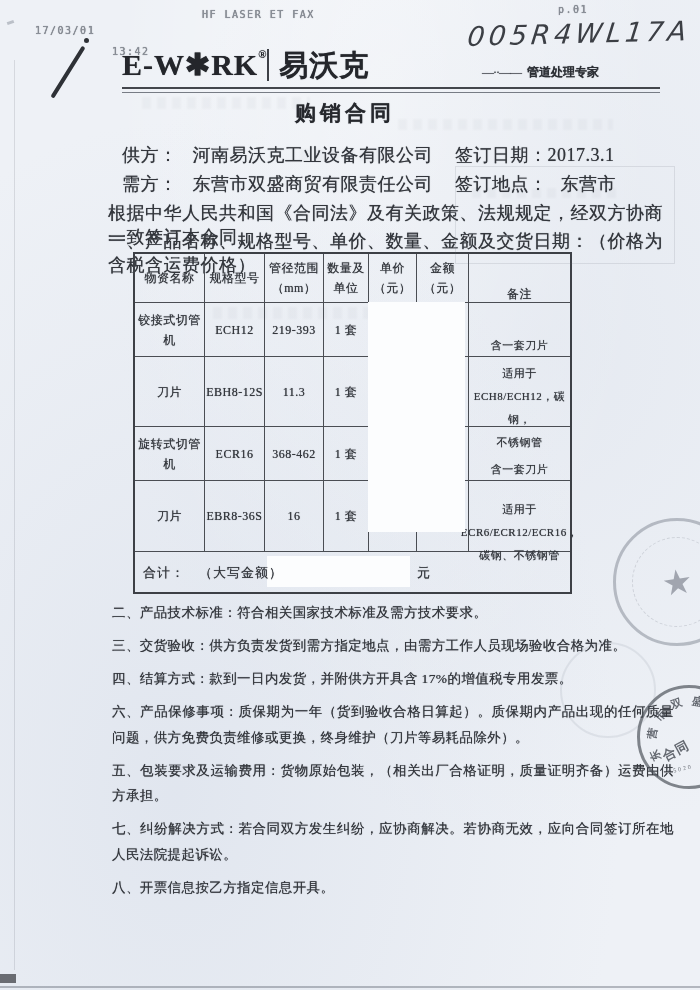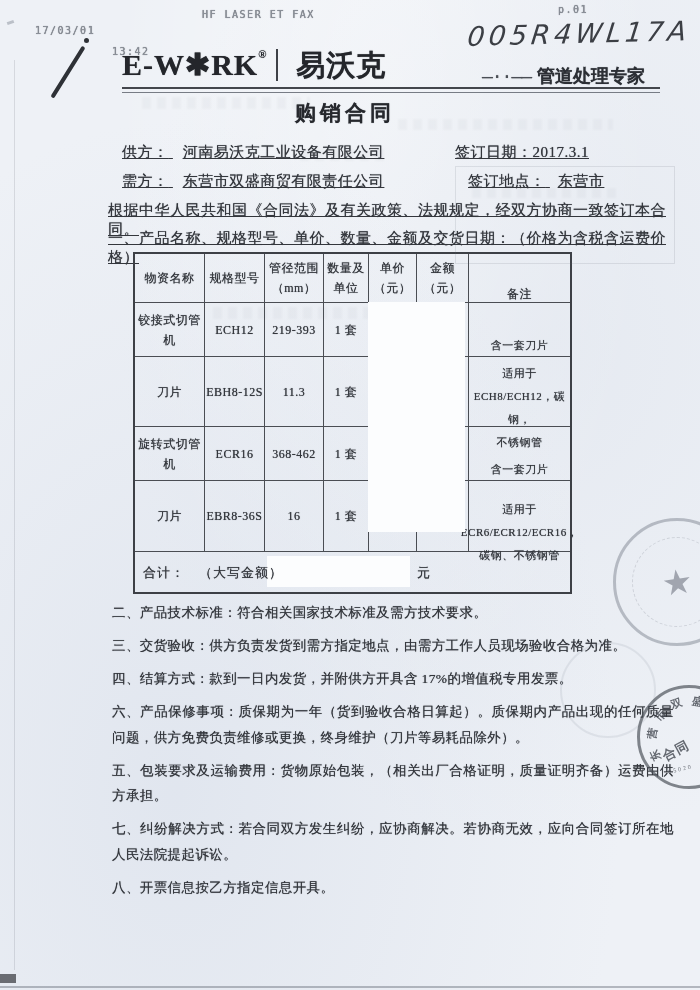--- a/index.html
+++ b/index.html
@@ -22,28 +22,28 @@
   .hand{font-family:"DejaVu Sans",sans-serif;font-style:italic;font-size:27px;
     color:#3c3f45;letter-spacing:4px;transform:skewX(-8deg) rotate(-1.5deg);
     font-weight:400;}
   .pen-slash{width:3.5px;height:60px;background:#2e3136;border-radius:3px;
     transform:rotate(32deg);}
   .pen-dot{width:5px;height:5px;background:#2e3136;border-radius:50%;}
   
   .logo{font-family:"Liberation Serif",serif;font-weight:bold;font-size:30px;
     color:#24262b;letter-spacing:1px;white-space:nowrap;}
   .logo .reg{font-size:11px;vertical-align:top;position:relative;top:2px;}
-  .logo .cjk{font-size:29px;font-weight:600;margin-left:9px;padding-left:18px;
+  .logo .cjk{font-size:29px;font-weight:600;padding-left:10px;
     border-left:2px solid #3e4147;}
-  .tagline{font-size:18px;font-weight:bold;color:#2c2f35;white-space:nowrap;font-family:Liberation Mono, monospace;}
+  .tagline{font-size:12px;font-weight:bold;color:#2c2f35;white-space:nowrap;}
   .tagline .dash{font-weight:normal;color:#4a4e55;letter-spacing:-1px;margin-right:6px;}
   .brand-rule{height:3px;border-top:2px solid #43464c;border-bottom:1px solid #777c85;}
   
   .doc-title{font-size:21px;font-weight:bold;letter-spacing:4px;text-align:center;color:#26282d;}
-  .bodytext{font-size:15px;letter-spacing:.5px;text-decoration:underline;}
+  .bodytext{font-size:18px;letter-spacing:.5px;}
   
   .ctable{display:grid;grid-template-columns:70px 60px 59px 45px 48px 52px 101px;
     grid-template-rows:49px 54px 70px 54px 71px 40px;
     border:2px solid #3d4046;background:transparent;font-size:12px;}
   .ctable .cell{border-right:1px solid #4a4d53;border-bottom:1px solid #4a4d53;
     display:flex;flex-direction:column;align-items:center;justify-content:center;
     text-align:center;line-height:20px;letter-spacing:.5px;}
   .ctable .cell.lastcol{border-right:none;margin-top:32px;}
   .ctable .remark{font-size:11px;line-height:23px;}
   .ctable .totalrow{grid-column:1 / -1;border-right:none;border-bottom:none;
@@ -105,21 +105,21 @@
     <span>供方：</span>
     <span style="margin-left:10px;">河南易沃克工业设备有限公司</span>
   </div>
   <div class="abs bodytext fuzz" style="left:455px;top:143px;">
     <span>签订日期：</span><span>2017.3.1</span>
   </div>
   <div class="abs bodytext fuzz" style="left:122px;top:172px;">
     <span>需方：</span>
     <span style="margin-left:10px;">东营市双盛商贸有限责任公司</span>
   </div>
-  <div class="abs bodytext fuzz" style="left:468px;top:172px;">
+  <div class="abs bodytext fuzz" style="left:455px;top:172px;">
     <span>签订地点：</span>
     <span style="margin-left:8px;">东营市</span>
   </div>
 
   <div class="abs bodytext fuzz" style="left:108px;top:201px;width:570px;">根据中华人民共和国《合同法》及有关政策、法规规定，经双方协商一致签订本合同。</div>
   <div class="abs bodytext fuzz" style="left:108px;top:229px;width:570px;">一、产品名称、规格型号、单价、数量、金额及交货日期：（价格为含税含运费价格）</div>
 
   <div class="abs" style="left:133px;top:252px;">
     <div class="ctable fuzz">
 

